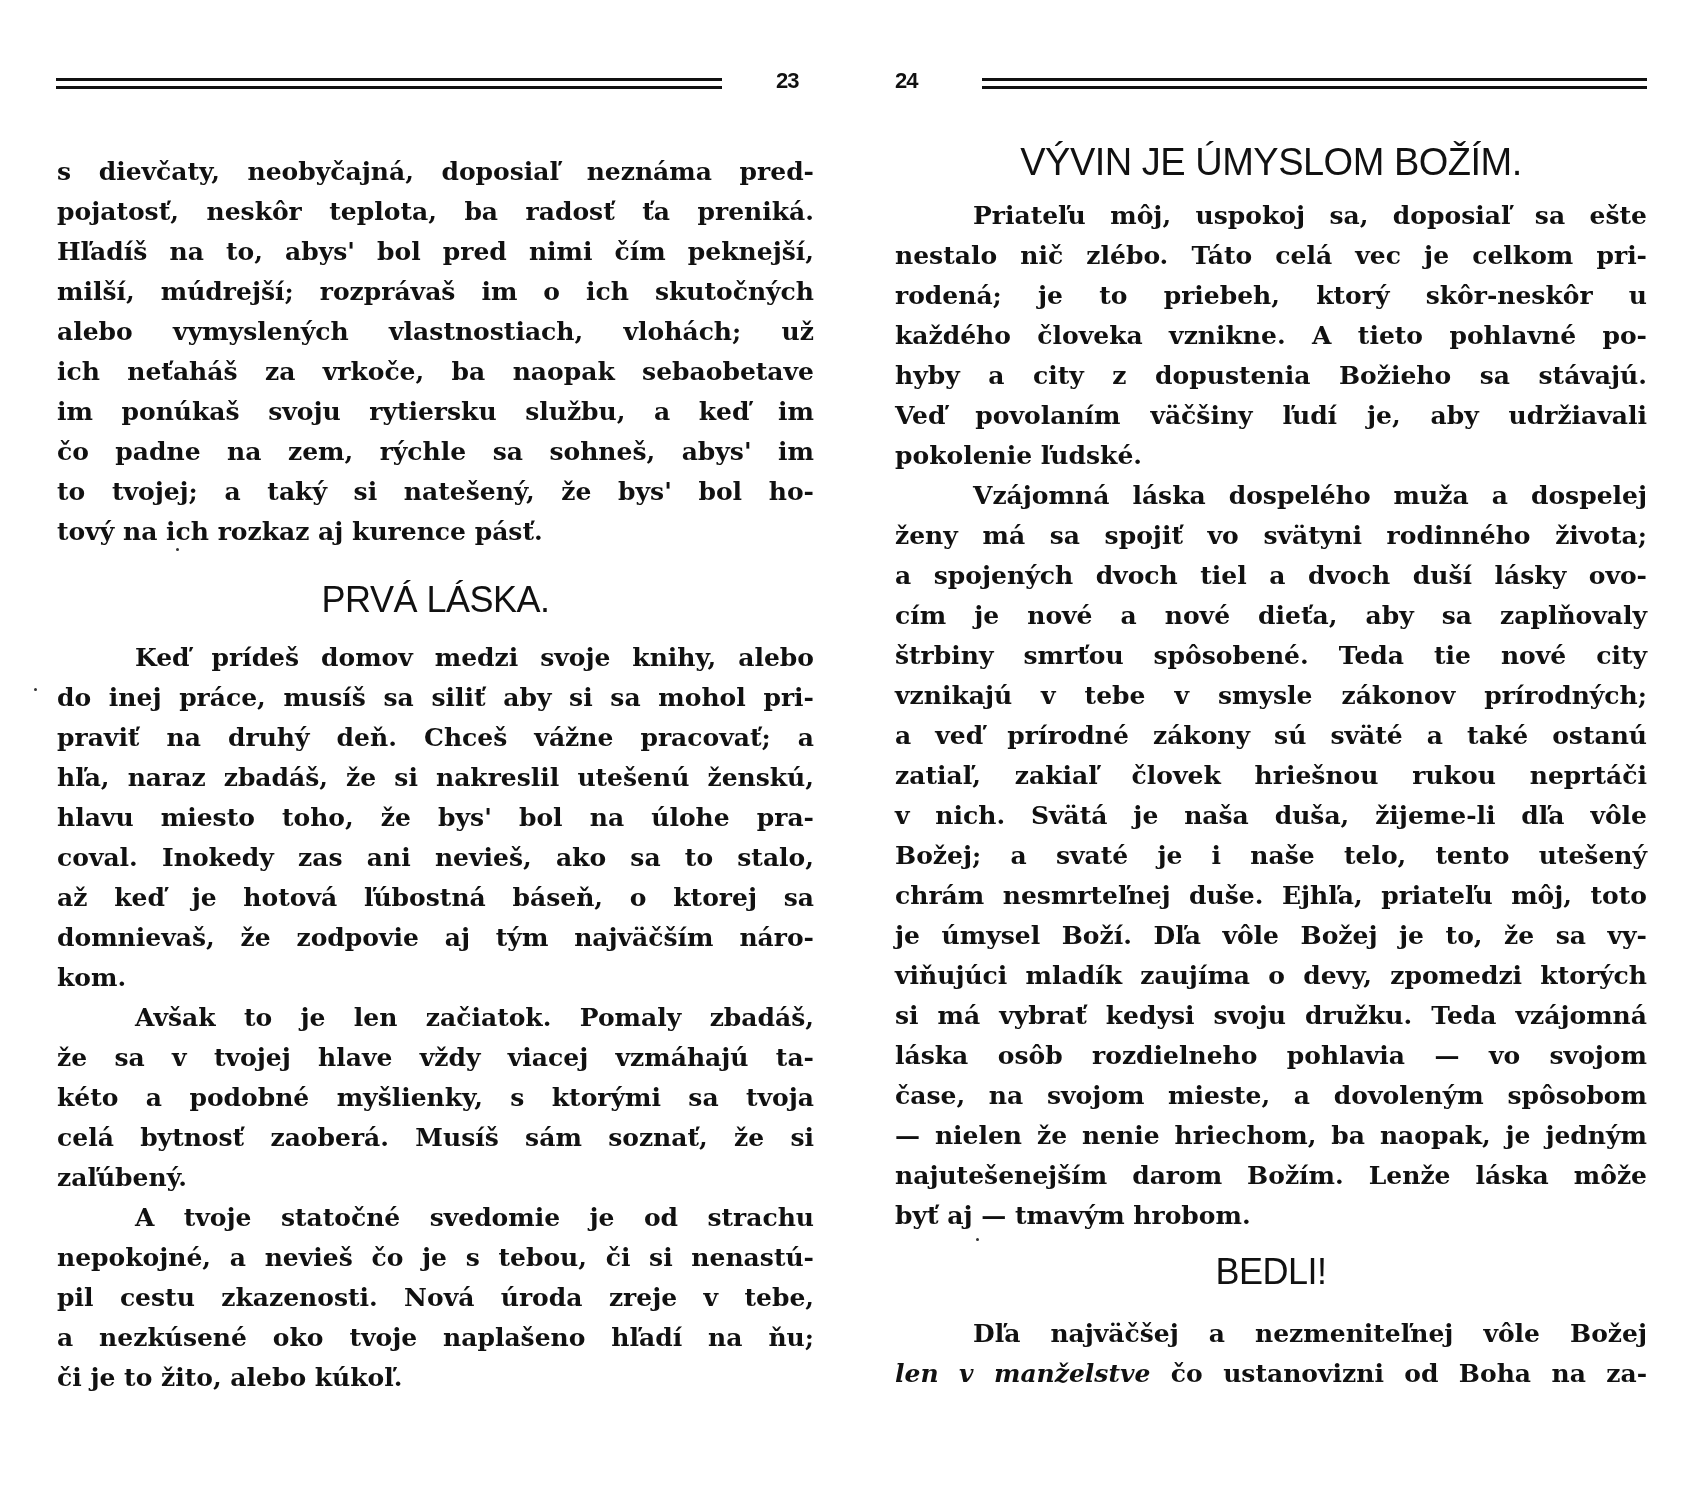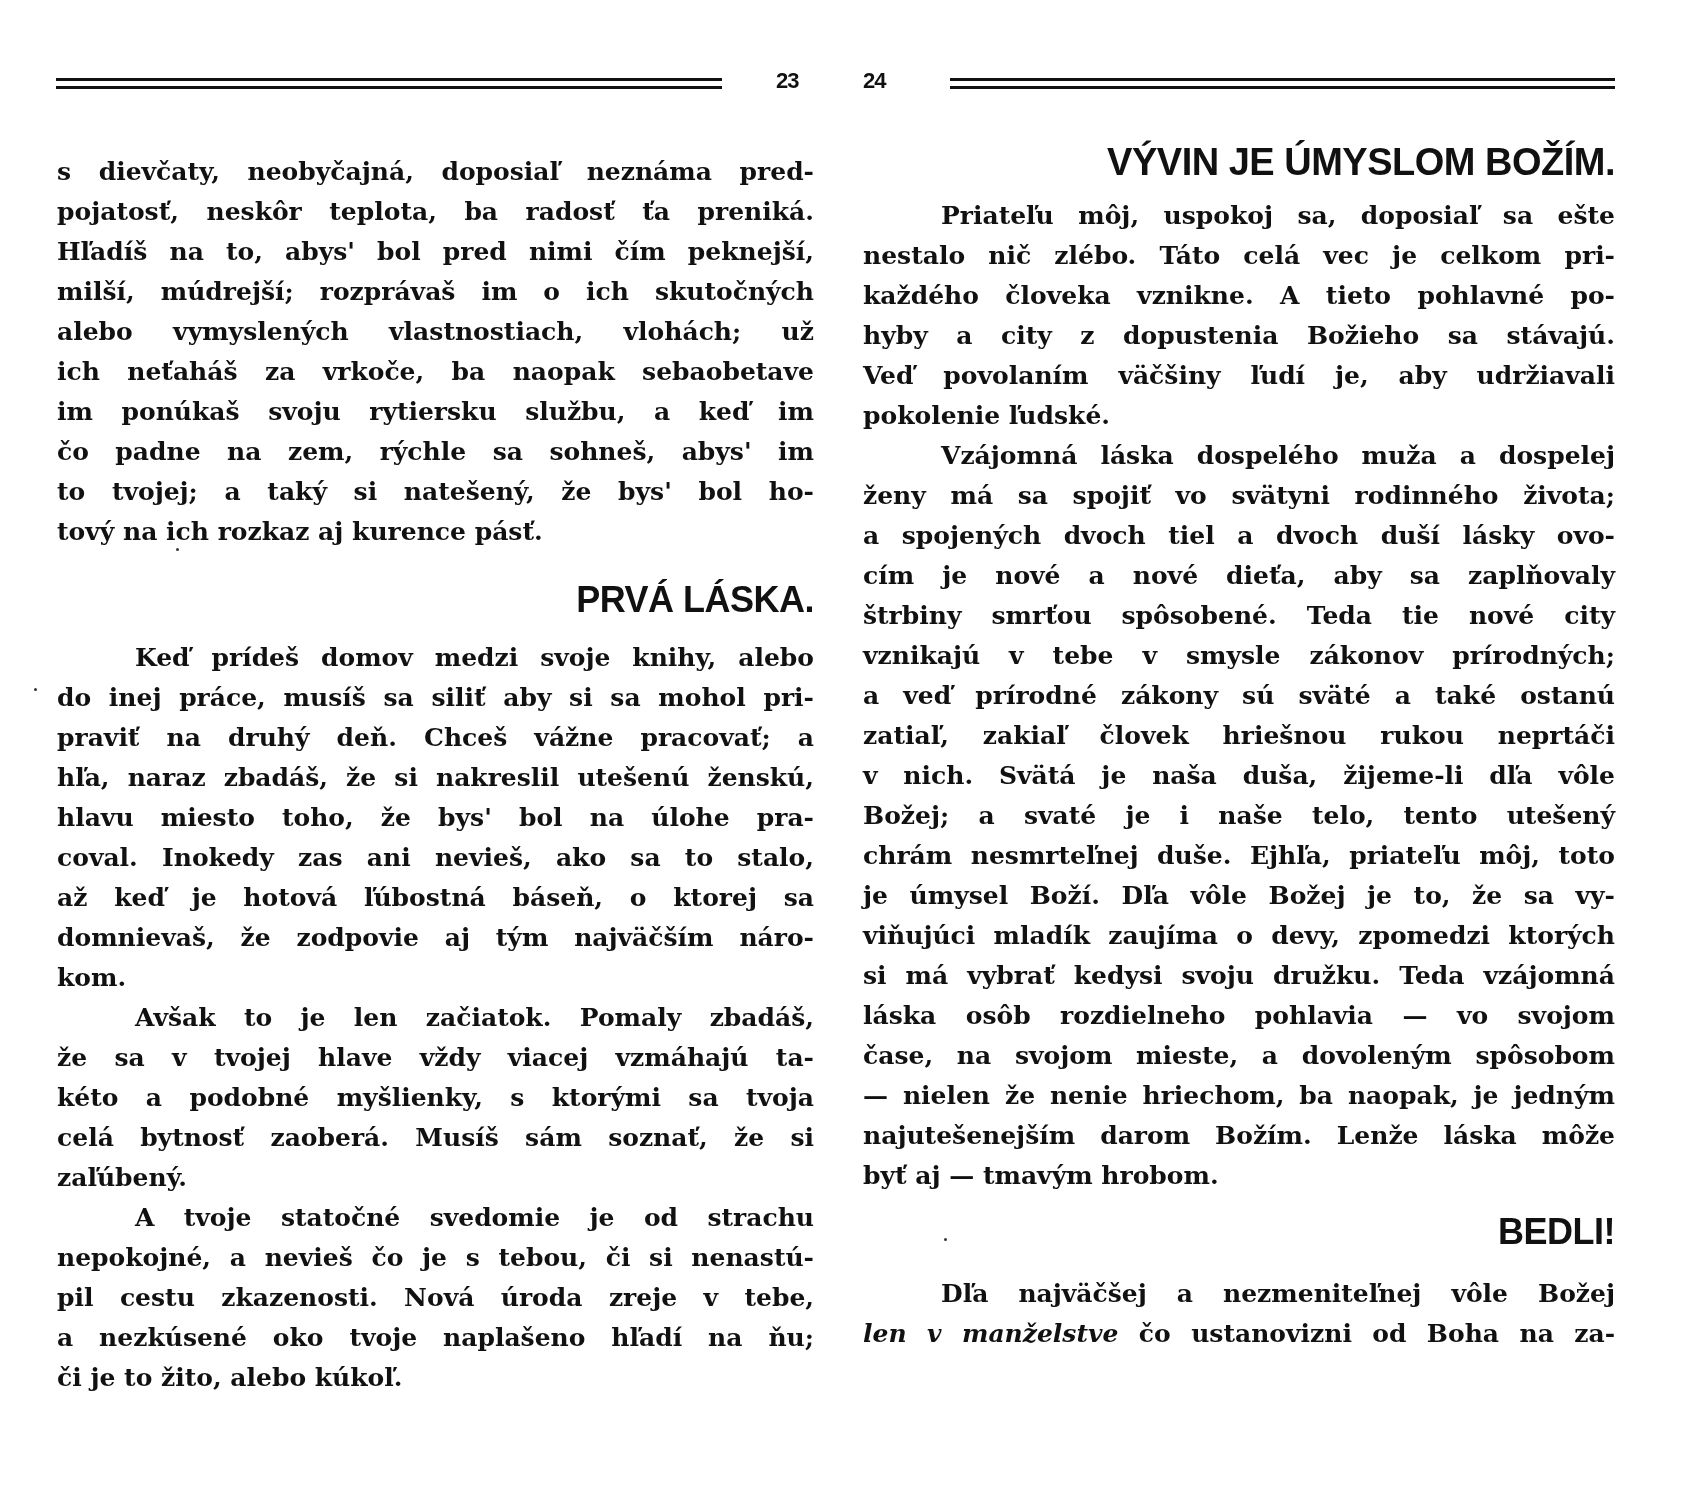--- a/index.html
+++ b/index.html
@@ -1,19 +1,19 @@
 <!DOCTYPE html>
 <html><head>
 <meta charset="utf-8">
 <style>
   html, body { margin: 0; padding: 0; background: #ffffff; }
   body { width: 1692px; height: 1500px; position: relative; overflow: hidden; color: #111; }
   .page { position: absolute; top: 0; height: 1152px; }
   .page-left { left: 0; width: 846px; }
-  .page-right { left: 814px; width: 846px; }
+  .page-right { left: 846px; width: 846px; }
 
   .header { position: absolute; top: 74px; height: 28px; }
   .rule { position: absolute; top: 4px; height: 14px; }
   .rule::before, .rule::after {
     content: ""; position: absolute; left: 0; right: 0; background: #111;
   }
   .rule::before { top: 0; height: 3px; }
   .rule::after { top: 8px; height: 3px; }
   .page-num {
     position: absolute; top: -6px;
@@ -39,22 +39,22 @@
   .line {
     display: block; white-space: nowrap; height: 40px;
     text-align: justify; text-align-last: justify;
     overflow: visible;
   }
   .line.last { text-align-last: left; }
   .line.indent { padding-left: 78px; }
   .line .it { font-style: italic; font-weight: bold; }
 
   .heading {
-    display: block; text-align: right;
-    font-family: "Liberation Sans", sans-serif; font-weight: bold;
+    display: block; text-align: center;
+    font-family: "Liberation Sans", sans-serif; font-weight: normal;
     font-size: 36px; letter-spacing: -0.5px;
     color: #111;
   }
   .heading-prva { height: 40px; margin-top: 28px; margin-bottom: 18px; line-height: 40px; }
   .heading-vyvin { height: 40px; line-height: 40px; margin-top: 2px; margin-bottom: 14px; font-size: 38px; }
   .heading-bedli { height: 40px; line-height: 40px; margin-top: 16px; margin-bottom: 22px; }
   .speck { position: absolute; width: 3px; height: 3px; background: #333; border-radius: 50%; }
 </style>
 </head>
 <body>
@@ -116,20 +116,21 @@
     <div class="page-num">24</div>
     <div class="rule"></div>
   </div>
 
   <div class="body-text">
     <div class="heading heading-vyvin">VÝVIN JE ÚMYSLOM BOŽÍM.</div>
 
     <div>
       <span class="line indent">Priateľu môj, uspokoj sa, doposiaľ sa ešte</span>
       <span class="line">nestalo nič zlébo. Táto celá vec je celkom pri-</span>
+      <span class="line">rodená; je to priebeh, ktorý skôr-neskôr u</span>
       <span class="line">každého človeka vznikne. A tieto pohlavné po-</span>
       <span class="line">hyby a city z dopustenia Božieho sa stávajú.</span>
       <span class="line">Veď povolaním väčšiny ľudí je, aby udržiavali</span>
       <span class="line last">pokolenie ľudské.</span>
     </div>
     <div>
       <span class="line indent">Vzájomná láska dospelého muža a dospelej</span>
       <span class="line">ženy má sa spojiť vo svätyni rodinného života;</span>
       <span class="line">a spojených dvoch tiel a dvoch duší lásky ovo-</span>
       <span class="line">cím je nové a nové dieťa, aby sa zaplňovaly</span>

